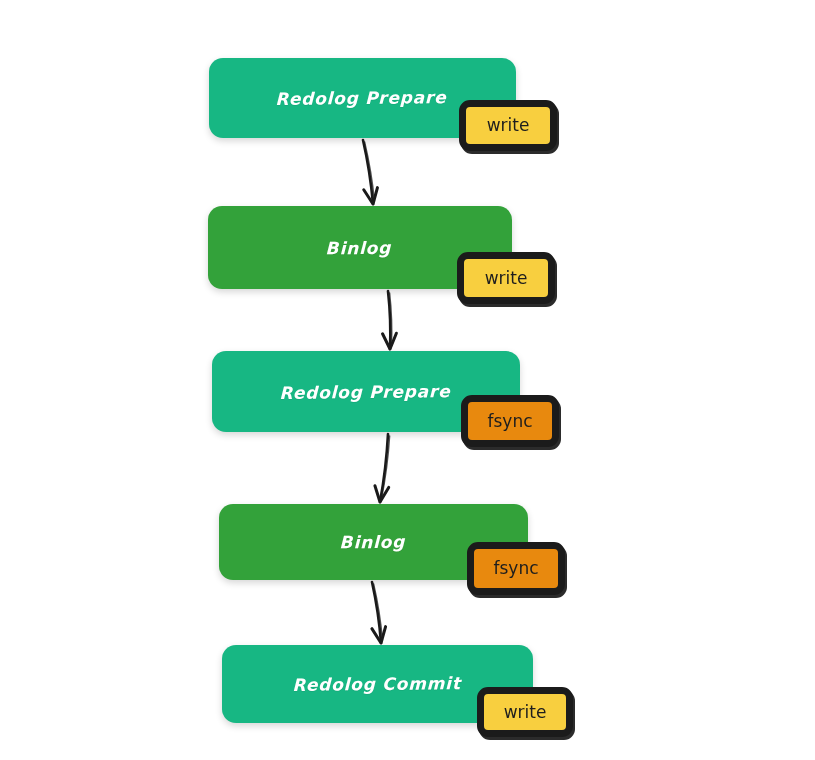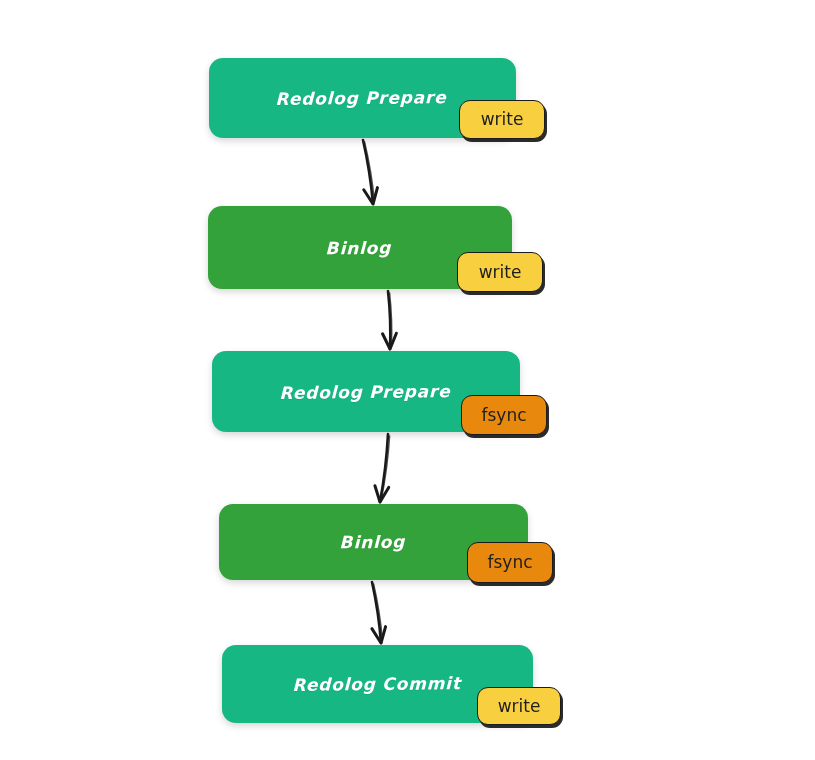--- a/index.html
+++ b/index.html
@@ -39,21 +39,21 @@
     font-style: italic;
     transform: skewX(-4deg) rotate(-0.6deg);
     text-shadow: 0 1px 0 rgba(0,0,0,0.06);
     white-space: nowrap;
     user-select: none;
   }
 
   
   .badge {
     position: absolute;
-    border: 1px solid #15803d;
+    border: 7px solid #15803d;
     border-radius: 11px;
     display: flex;
     align-items: center;
     justify-content: center;
     box-shadow: 2px 3px 0 rgba(20,20,20,0.9);
   }
   .badge-label {
     font-family: "DejaVu Sans", "Liberation Sans", sans-serif;
     font-size: 17px;
     color: #1e1e1e;

